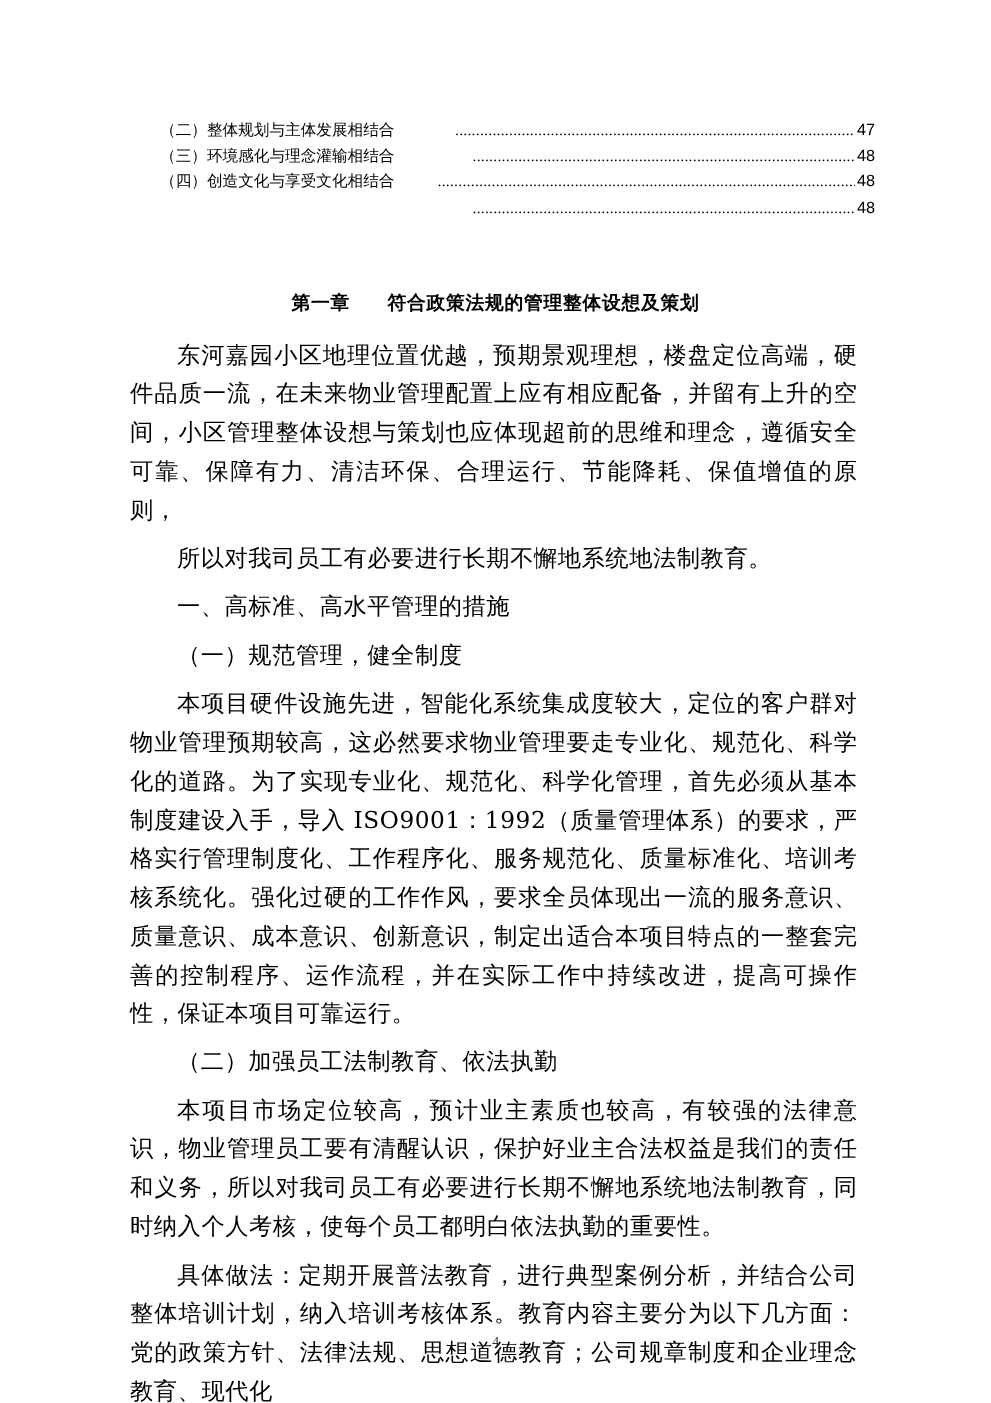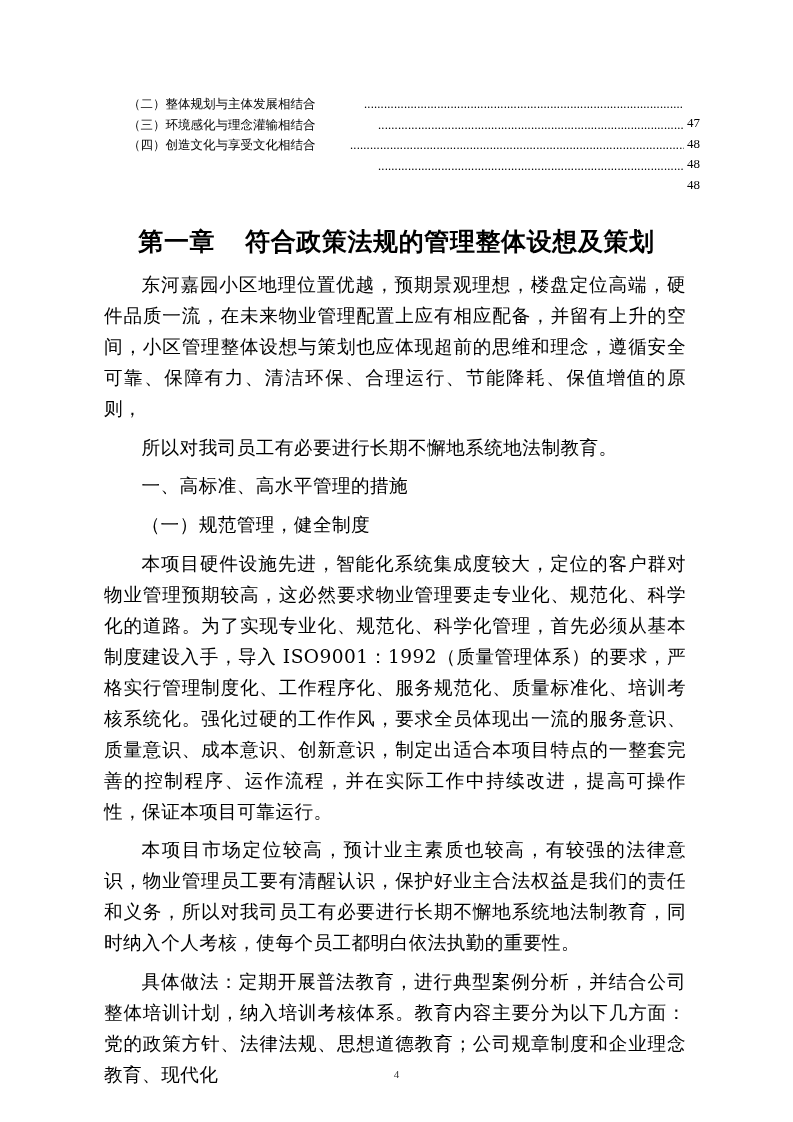--- a/index.html
+++ b/index.html
@@ -5,24 +5,24 @@
   html, body { margin: 0; padding: 0; background: #ffffff; }
   body { width: 793px; height: 1122px; position: relative; overflow: hidden;
          font-family: "DejaVu Serif", "Liberation Serif", serif; color: #000; }
   .page { position: absolute; left: 0; top: 0; width: 793px; height: 1122px; background: #fff; padding-left: 10px; }
 
   .toc { position: absolute; left: 128px; top: 94px; width: 572px; }
   .toc-row { position: relative; height: 20.6px; font-size: 12.5px; line-height: 20.6px; white-space: nowrap; }
   .toc-label { position: absolute; left: 0; top: 0; }
   .toc-dots { position: absolute; top: 0; right: 16px; overflow: hidden; color: #000;
               font-family: "Liberation Serif", serif; font-size: 12.5px; letter-spacing: 0.2px; }
-  .toc-page { position: absolute; right: 0; top: 0; font-family: Liberation Serif, serif; font-size: 13px; margin-top: 19px; }
+  .toc-page { position: absolute; right: 0; top: 0; font-family: Liberation Sans, sans-serif; font-size: 13px; }
 
   .chapter-title { position: absolute; left: 0; width: 793px; top: 228px; text-align: center;
-                   font-size: 25px; font-weight: bold; line-height: 28px; letter-spacing: 0.6px; }
+                   font-size: 15px; font-weight: bold; line-height: 28px; letter-spacing: 0.6px; }
   .chapter-title .gap { display: inline-block; width: 30px; }
 
   .body { position: absolute; left: 96px; top: 262px; width: 598px; }
   .p { font-size: 18.6px; line-height: 30.9px; text-align: justify; text-align-last: left;
        letter-spacing: 0.45px; margin: 8px; }
   .indent { text-indent: 37.5px; }
 
   .page-number { position: absolute; left: 0; width: 793px; top: 1068px; text-align: center;
                  font-size: 11px; font-family: "Liberation Serif", serif; color: #333; }
 </style>
@@ -56,18 +56,19 @@
   <h1 class="chapter-title" style="margin:0;">
     <span>第一章</span><span class="gap"></span><span>符合政策法规的管理整体设想及策划</span>
   </h1>
 
   <div class="body">
     <p class="p indent">东河嘉园小区地理位置优越，预期景观理想，楼盘定位高端，硬件品质一流，在未来物业管理配置上应有相应配备，并留有上升的空间，小区管理整体设想与策划也应体现超前的思维和理念，遵循安全可靠、保障有力、清洁环保、合理运行、节能降耗、保值增值的原则，</p>
     <p class="p indent">所以对我司员工有必要进行长期不懈地系统地法制教育。</p>
     <p class="p indent">一、高标准、高水平管理的措施</p>
     <p class="p indent">（一）规范管理，健全制度</p>
     <p class="p indent">本项目硬件设施先进，智能化系统集成度较大，定位的客户群对物业管理预期较高，这必然要求物业管理要走专业化、规范化、科学化的道路。为了实现专业化、规范化、科学化管理，首先必须从基本制度建设入手，导入 ISO9001：1992（质量管理体系）的要求，严格实行管理制度化、工作程序化、服务规范化、质量标准化、培训考核系统化。强化过硬的工作作风，要求全员体现出一流的服务意识、质量意识、成本意识、创新意识，制定出适合本项目特点的一整套完善的控制程序、运作流程，并在实际工作中持续改进，提高可操作性，保证本项目可靠运行。</p>
+    <p class="p indent">（二）加强员工法制教育、依法执勤</p>
     <p class="p indent">本项目市场定位较高，预计业主素质也较高，有较强的法律意识，物业管理员工要有清醒认识，保护好业主合法权益是我们的责任和义务，所以对我司员工有必要进行长期不懈地系统地法制教育，同时纳入个人考核，使每个员工都明白依法执勤的重要性。</p>
     <p class="p indent">具体做法：定期开展普法教育，进行典型案例分析，并结合公司整体培训计划，纳入培训考核体系。教育内容主要分为以下几方面：党的政策方针、法律法规、思想道德教育；公司规章制度和企业理念教育、现代化</p>
   </div>
 
   <div class="page-number">4</div>
 </div>
 
 </body></html>

